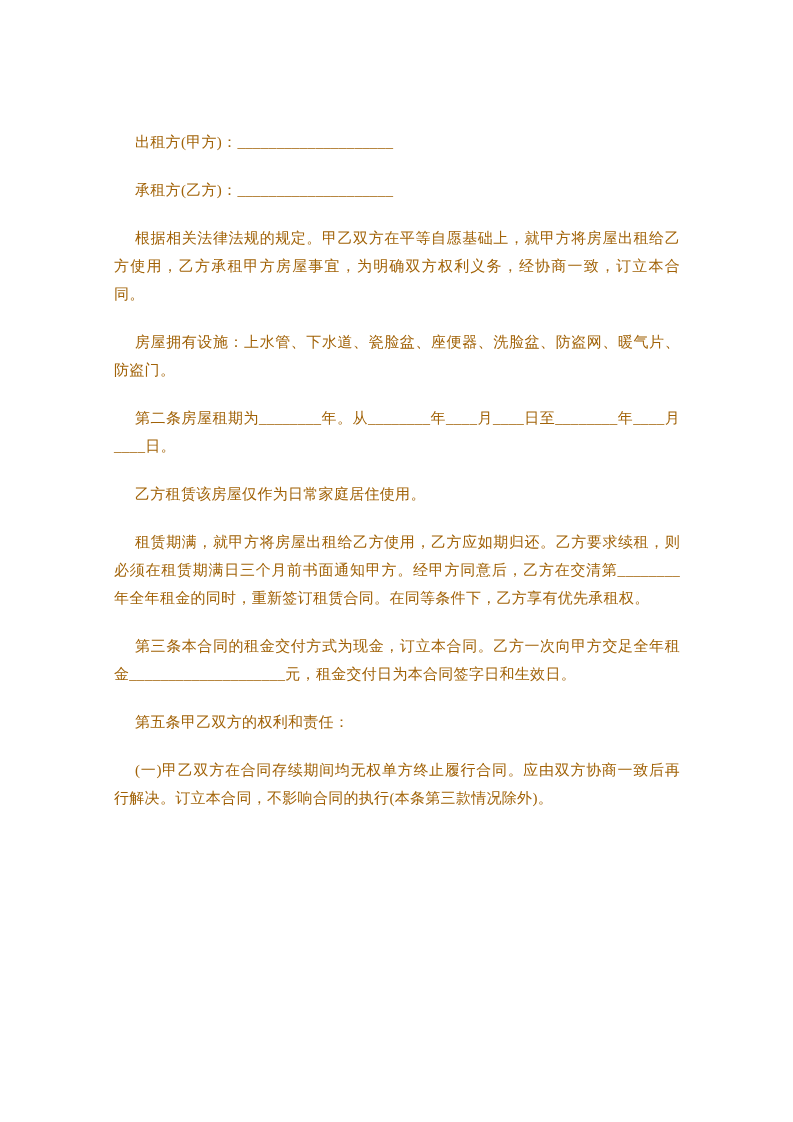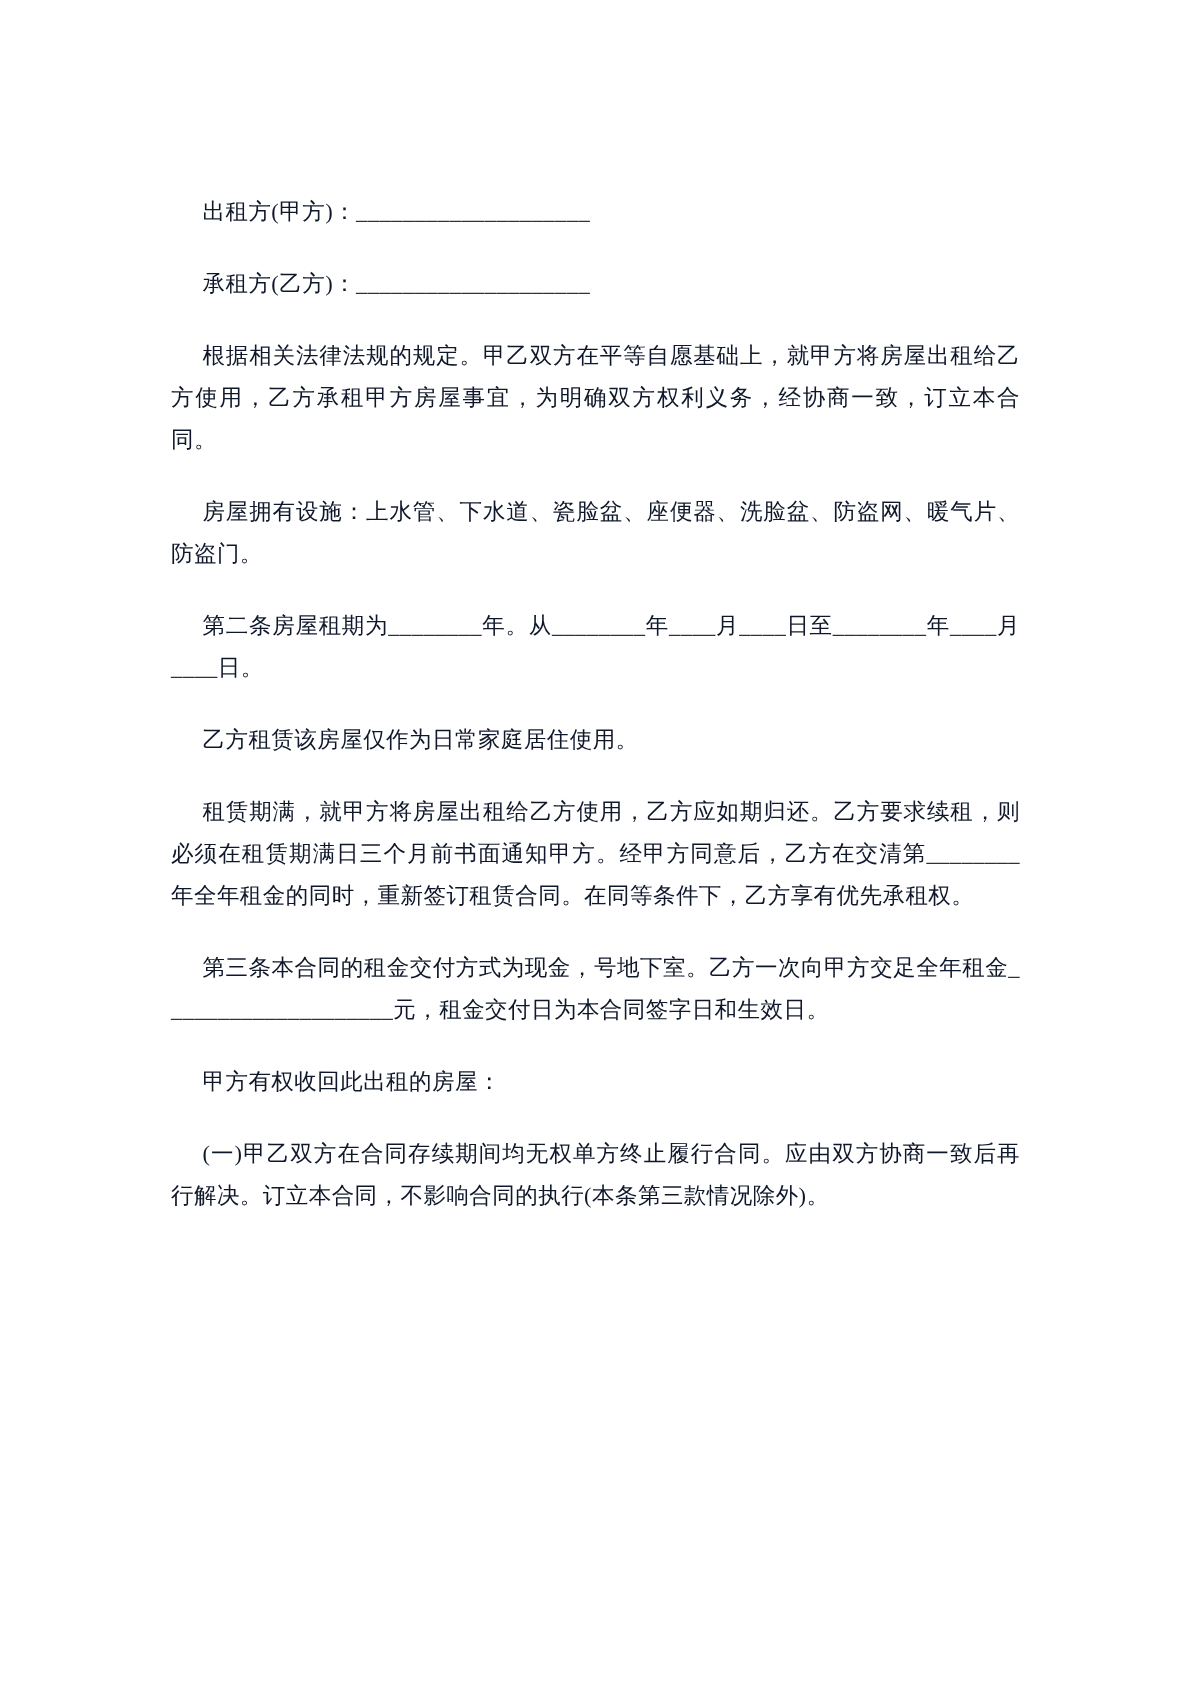--- a/index.html
+++ b/index.html
@@ -22,32 +22,32 @@
     width: 566px;
   }
   .para {
     margin: 0 0 20px 0;
     font-size: 15px;
     line-height: 28px;
     text-indent: 1.4em;
     letter-spacing: 0.3px;
     text-align: justify;
     word-break: break-all;
-    color: #0f172a;
+    color: #a16207;
   }
 </style>
 </head>
 <body>
 
 <div class="page">
   <div class="doc-body" id="doc-body">
       <p class="para">出租方(甲方)：____________________</p>
       <p class="para">承租方(乙方)：____________________</p>
       <p class="para">根据相关法律法规的规定。甲乙双方在平等自愿基础上，就甲方将房屋出租给乙方使用，乙方承租甲方房屋事宜，为明确双方权利义务，经协商一致，订立本合同。</p>
       <p class="para">房屋拥有设施：上水管、下水道、瓷脸盆、座便器、洗脸盆、防盗网、暖气片、防盗门。</p>
       <p class="para">第二条房屋租期为________年。从________年____月____日至________年____月____日。</p>
       <p class="para">乙方租赁该房屋仅作为日常家庭居住使用。</p>
       <p class="para">租赁期满，就甲方将房屋出租给乙方使用，乙方应如期归还。乙方要求续租，则必须在租赁期满日三个月前书面通知甲方。经甲方同意后，乙方在交清第________年全年租金的同时，重新签订租赁合同。在同等条件下，乙方享有优先承租权。</p>
-      <p class="para">第三条本合同的租金交付方式为现金，号地下室。乙方一次向甲方交足全年租金____________________元，租金交付日为本合同签字日和生效日。</p>
-      <p class="para">甲方有权收回此出租的房屋：</p>
+      <p class="para">第三条本合同的租金交付方式为现金，订立本合同。乙方一次向甲方交足全年租金____________________元，租金交付日为本合同签字日和生效日。</p>
+      <p class="para">第五条甲乙双方的权利和责任：</p>
       <p class="para">(一)甲乙双方在合同存续期间均无权单方终止履行合同。应由双方协商一致后再行解决。订立本合同，不影响合同的执行(本条第三款情况除外)。</p>
     </div>
 </div>
 
 </body></html>

